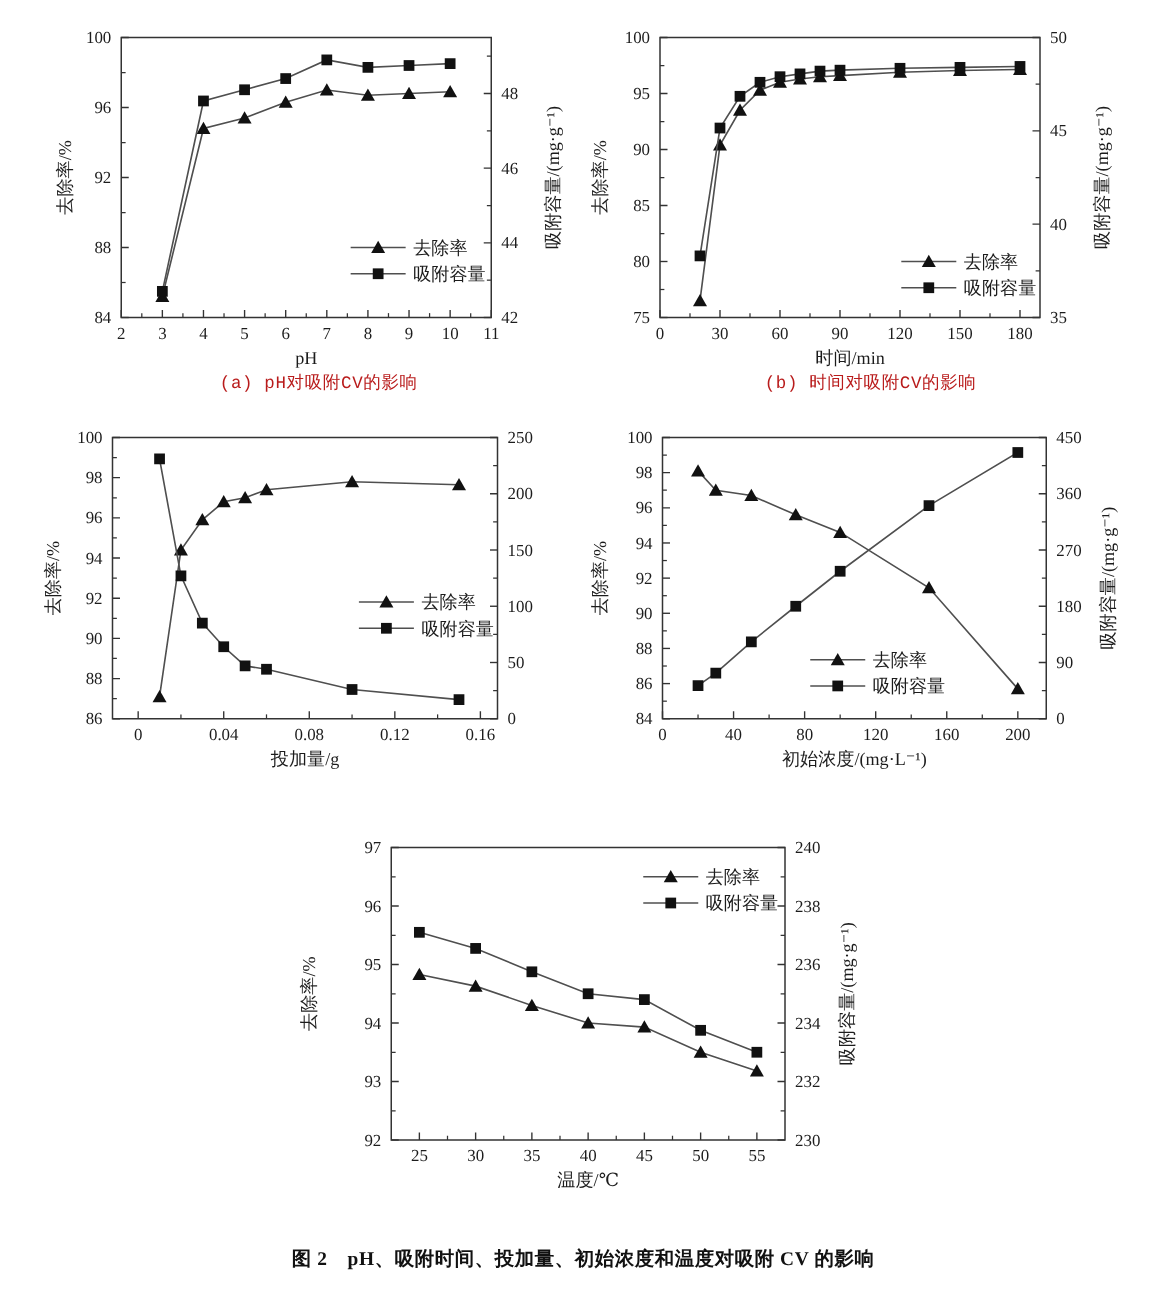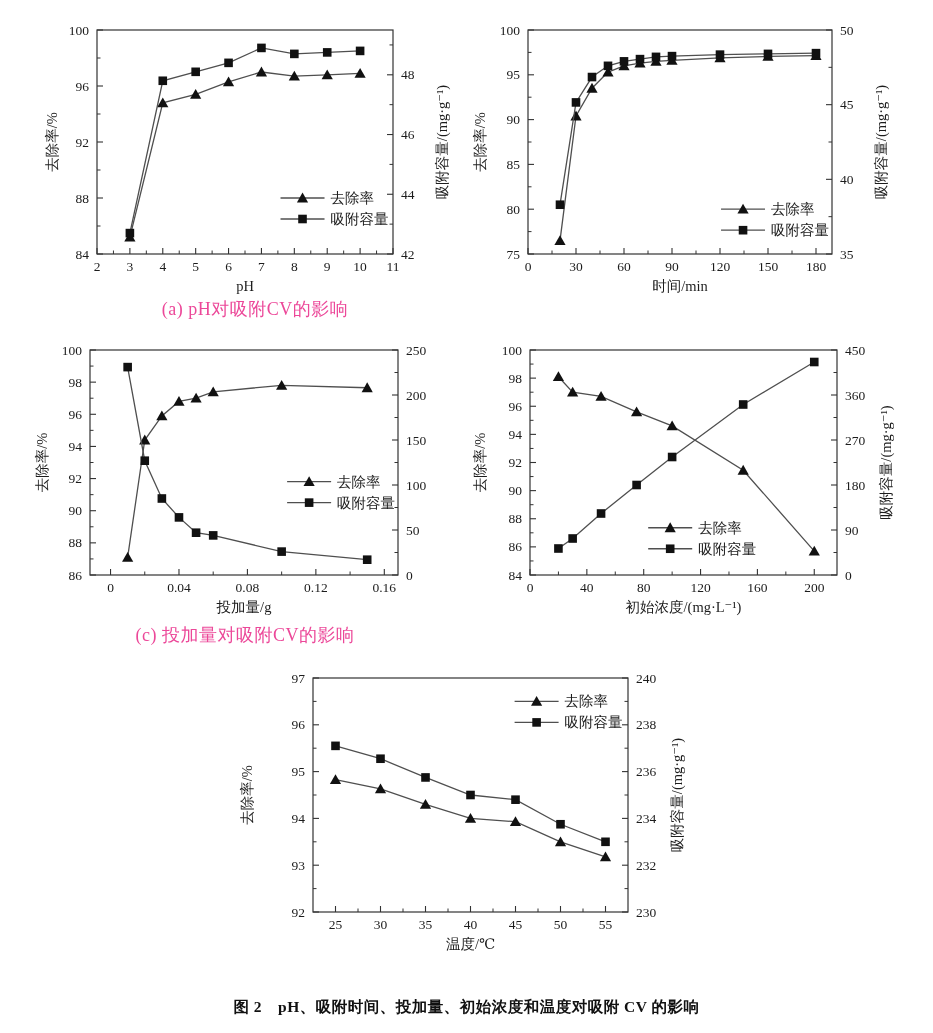--- a/index.html
+++ b/index.html
@@ -8,24 +8,25 @@
     width:933px;height:1033px;
     background:#ffffff;
     font-family:"Liberation Serif","DejaVu Serif",serif;
     color:#1c1c1c;
     overflow:hidden;
   }
   .chart{position:absolute;}
   .chart svg{display:block;}
   .subtitle{
     text-align:center;
-    font-size:18px;
-    color:#ec4899;
+    font-size:14px;
+    color:#b91c1c;
     margin-top:1px;
     letter-spacing:0.5px;
+    font-family:Liberation Mono, monospace;
   }
   .caption{
     position:absolute;
     left:0;top:997px;width:100%;
     text-align:center;
     font-weight:bold;
     font-size:15.5px;
     color:#111;
     letter-spacing:0.5px;
   }
@@ -235,20 +236,21 @@
         </g>
         <g>
           <line x1="253.04" y1="201.20000000000002" x2="297.03999999999996" y2="201.20000000000002" stroke="#4f4f4f" stroke-width="1.3"></line>
           <path d="M 275.03999999999996 195.8 L 280.64 205.60000000000002 L 269.43999999999994 205.60000000000002 Z" fill="#111111" stroke="none"></path>
           <text x="303.03999999999996" y="206.20000000000002" text-anchor="start" font-size="14.5" fill="#1c1c1c" font-family="&quot;Liberation Serif&quot;,&quot;DejaVu Serif&quot;,serif">去除率</text>
           <line x1="253.04" y1="222.20000000000002" x2="297.03999999999996" y2="222.20000000000002" stroke="#4f4f4f" stroke-width="1.3"></line>
           <rect x="270.73999999999995" y="217.9" width="8.6" height="8.6" fill="#111111" stroke="none"></rect>
           <text x="303.03999999999996" y="227.20000000000002" text-anchor="start" font-size="14.5" fill="#1c1c1c" font-family="&quot;Liberation Serif&quot;,&quot;DejaVu Serif&quot;,serif">吸附容量</text>
         </g>
       </svg>
+    <div class="subtitle">(b) 时间对吸附CV的影响</div>
   </div>
 
   <div class="chart" id="chart-c">
     <svg width="430" height="282" viewBox="0 0 430 282">
         <g>
           <rect x="60" y="10" width="308" height="225" fill="none" stroke="#333333" stroke-width="1.2"></rect>
           <g>
             <line x1="80.53333333333333" y1="235" x2="80.53333333333333" y2="229" stroke="#333333" stroke-width="1.1"></line>
             <text x="80.53333333333333" y="252" text-anchor="middle" font-size="13.5" fill="#1c1c1c" font-family="&quot;Liberation Serif&quot;,&quot;DejaVu Serif&quot;,serif">0</text>
             <line x1="148.97777777777776" y1="235" x2="148.97777777777776" y2="229" stroke="#333333" stroke-width="1.1"></line>
@@ -335,21 +337,20 @@
         </g>
         <g>
           <line x1="257.12" y1="141.625" x2="301.12" y2="141.625" stroke="#4f4f4f" stroke-width="1.3"></line>
           <path d="M 279.12 136.225 L 284.72 146.025 L 273.52 146.025 Z" fill="#111111" stroke="none"></path>
           <text x="307.12" y="146.625" text-anchor="start" font-size="14.5" fill="#1c1c1c" font-family="&quot;Liberation Serif&quot;,&quot;DejaVu Serif&quot;,serif">去除率</text>
           <line x1="257.12" y1="162.625" x2="301.12" y2="162.625" stroke="#4f4f4f" stroke-width="1.3"></line>
           <rect x="274.82" y="158.325" width="8.6" height="8.6" fill="#111111" stroke="none"></rect>
           <text x="307.12" y="167.625" text-anchor="start" font-size="14.5" fill="#1c1c1c" font-family="&quot;Liberation Serif&quot;,&quot;DejaVu Serif&quot;,serif">吸附容量</text>
         </g>
       </svg>
-    <div class="subtitle">(c) 投加量对吸附CV的影响</div>
   </div>
 
   <div class="chart" id="chart-d">
     <svg width="457" height="282" viewBox="0 0 457 282">
         <g>
           <rect x="62" y="10" width="307" height="225" fill="none" stroke="#333333" stroke-width="1.2"></rect>
           <g>
             <line x1="62" y1="235" x2="62" y2="229" stroke="#333333" stroke-width="1.1"></line>
             <text x="62" y="252" text-anchor="middle" font-size="13.5" fill="#1c1c1c" font-family="&quot;Liberation Serif&quot;,&quot;DejaVu Serif&quot;,serif">0</text>
             <line x1="118.85185185185185" y1="235" x2="118.85185185185185" y2="229" stroke="#333333" stroke-width="1.1"></line>

